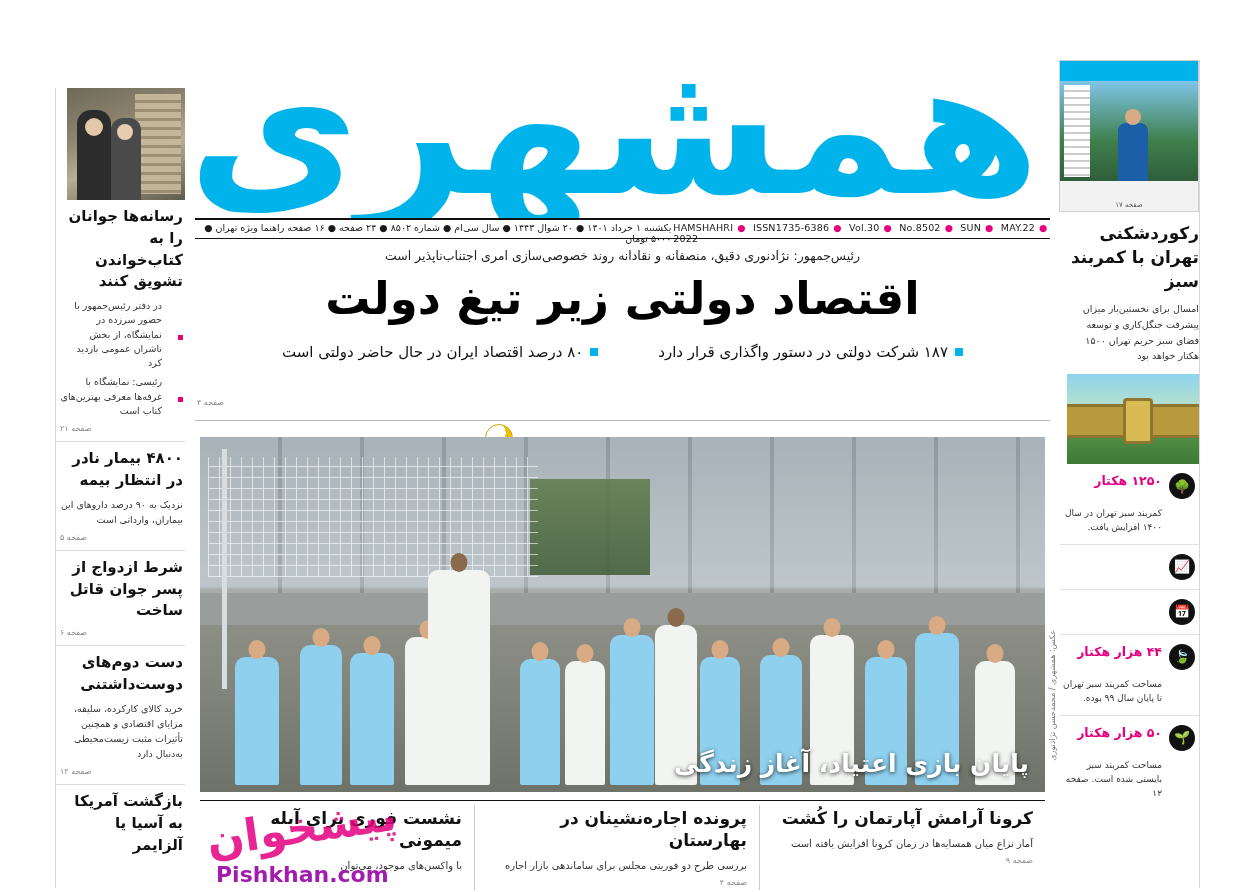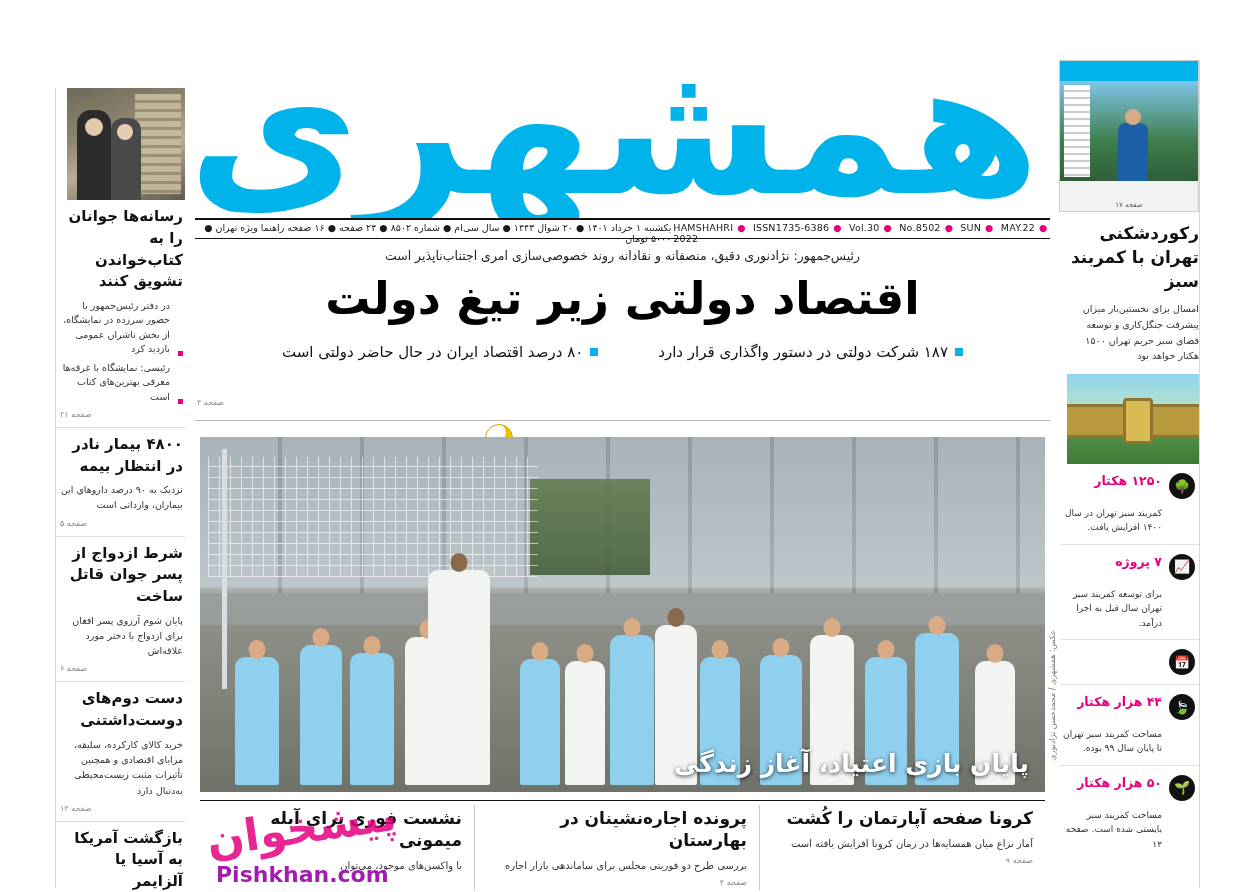--- a/index.html
+++ b/index.html
@@ -46,21 +46,21 @@
     content:""; position:absolute; left:6px; top:6px; width:16px;height:16px;
     background:#e6cdb2; border-radius:50%;
   }
   .lc-block { padding: 6px 2px 8px 4px; border-bottom: 1px solid #ddd; }
   .lc-title {
     font-weight: bold; font-size: 15px; line-height: 1.45;
     color: #111; text-align: right; direction: rtl;
   }
   .lc-bullets { margin-top: 6px; }
   .lc-bullet {
-    display: flex; gap: 8px; align-items: flex-end;
+    display: flex; gap: 16px; align-items: center;
     font-size: 9.5px; line-height: 1.5; color: #333; direction: rtl;
     margin-bottom: 5px;
   }
   .lc-bullet .dot {
     width: 5px; height: 5px; background: #e4007f; flex: 0 0 5px; margin-top: 5px;
   }
   .lc-body {
     font-size: 9.5px; line-height: 1.6; color: #333; direction: rtl;
     text-align: right; margin-top: 5px;
   }
@@ -318,21 +318,20 @@
     </div>
 
     <div class="lc-block">
       <div class="lc-title">۴۸۰۰ بیمار نادر در انتظار بیمه</div>
       <div class="lc-body">نزدیک به ۹۰ درصد داروهای این بیماران، وارداتی است</div>
       <div class="lc-page">صفحه ۵</div>
     </div>
 
     <div class="lc-block">
       <div class="lc-title">شرط ازدواج از پسر جوان قاتل ساخت</div>
-      <div class="lc-body">پایان شوم آرزوی پسر افغان برای ازدواج با دختر مورد علاقه‌اش</div>
       <div class="lc-page">صفحه ۶</div>
     </div>
 
     <div class="lc-block">
       <div class="lc-title">دست دوم‌های دوست‌داشتنی</div>
       <div class="lc-body">خرید کالای کارکرده، سلیقه، مزایای اقتصادی و همچنین تأثیرات مثبت زیست‌محیطی به‌دنبال دارد</div>
       <div class="lc-page">صفحه ۱۲</div>
     </div>
 
     <div class="lc-block" style="border-bottom:none">
@@ -409,21 +408,21 @@
     <div class="ph-caption">
       <div class="t">پایان بازی اعتیاد، آغاز زندگی</div>
     </div>
 
   </div>
   <div class="ph-credit">عکس: همشهری / محمدحسن نژادنوری</div>
 
   <div class="bottom-rule"></div>
   <div class="bottom">
     <div class="bt" style="width:285px">
-      <div class="bt-title">کرونا صفحه آپارتمان را کُشت</div>
+      <div class="bt-title">کرونا آرامش آپارتمان را کُشت</div>
       <div class="bt-body">آمار نزاع میان همسایه‌ها در زمان کرونا افزایش یافته است</div>
       <div class="bt-page">صفحه ۹</div>
     </div>
     <div class="bt" style="width:285px">
       <div class="bt-title">پرونده اجاره‌نشینان در بهارستان</div>
       <div class="bt-body">بررسی طرح دو فوریتی مجلس برای ساماندهی بازار اجاره</div>
       <div class="bt-page">صفحه ۴</div>
     </div>
     <div class="bt" style="width:275px">
       <div class="bt-title">نشست فوری برای آبله میمونی</div>
@@ -462,24 +461,20 @@
       <div class="rc-it-txt">
         <div class="rc-it-h">۱۲۵۰ هکتار</div>
         <div class="rc-it-b">کمربند سبز تهران در سال ۱۴۰۰ افزایش یافت.</div>
       </div>
     </div>
 
     <div class="rc-item">
       <div class="rc-ico">
           <span>📈</span>
         </div>
-      <div class="rc-it-txt">
-        <div class="rc-it-h">۷ پروژه</div>
-        <div class="rc-it-b">برای توسعه کمربند سبز تهران سال قبل به اجرا درآمد.</div>
-      </div>
     </div>
 
     <div class="rc-item">
       <div class="rc-ico">
           <span>📅</span>
         </div>
     </div>
 
     <div class="rc-item">
       <div class="rc-ico">

